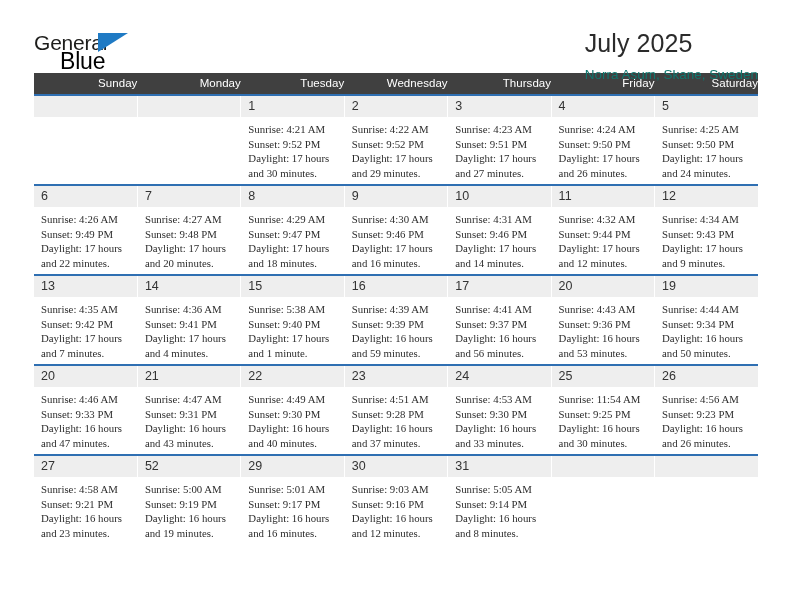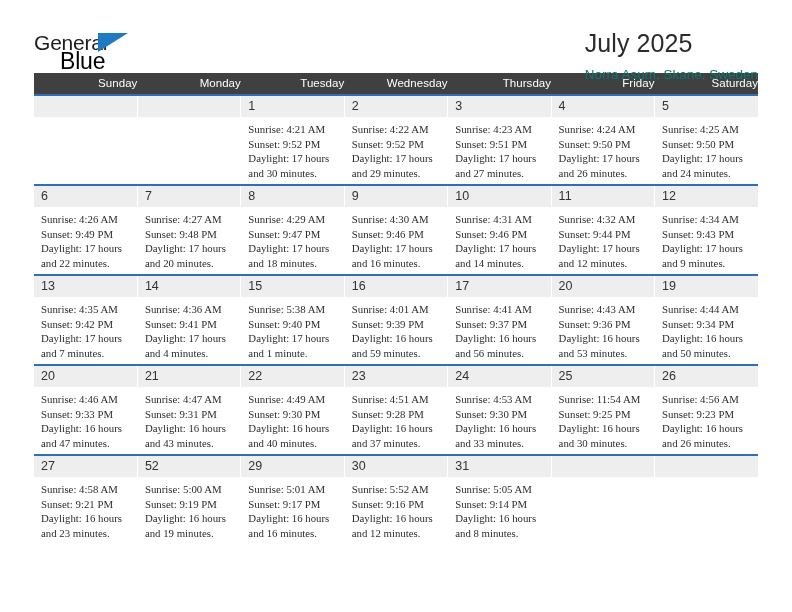--- a/index.html
+++ b/index.html
@@ -303,21 +303,21 @@
               <div class="daynum">15</div>
               <div class="details">
                 <div>Sunrise: 5:38 AM</div>
                 <div>Sunset: 9:40 PM</div>
                 <div class="dl">Daylight: 17 hours and 1 minute.</div>
               </div>
             </td>
             <td>
               <div class="daynum">16</div>
               <div class="details">
-                <div>Sunrise: 4:01 AM</div>
+                <div>Sunrise: 4:39 AM</div>
                 <div>Sunset: 9:39 PM</div>
                 <div class="dl">Daylight: 16 hours and 59 minutes.</div>
               </div>
             </td>
             <td>
               <div class="daynum">17</div>
               <div class="details">
                 <div>Sunrise: 4:41 AM</div>
                 <div>Sunset: 9:37 PM</div>
                 <div class="dl">Daylight: 16 hours and 56 minutes.</div>
@@ -419,21 +419,21 @@
               <div class="daynum">29</div>
               <div class="details">
                 <div>Sunrise: 5:01 AM</div>
                 <div>Sunset: 9:17 PM</div>
                 <div class="dl">Daylight: 16 hours and 16 minutes.</div>
               </div>
             </td>
             <td>
               <div class="daynum">30</div>
               <div class="details">
-                <div>Sunrise: 5:52 AM</div>
+                <div>Sunrise: 9:03 AM</div>
                 <div>Sunset: 9:16 PM</div>
                 <div class="dl">Daylight: 16 hours and 12 minutes.</div>
               </div>
             </td>
             <td>
               <div class="daynum">31</div>
               <div class="details">
                 <div>Sunrise: 5:05 AM</div>
                 <div>Sunset: 9:14 PM</div>
                 <div class="dl">Daylight: 16 hours and 8 minutes.</div>

